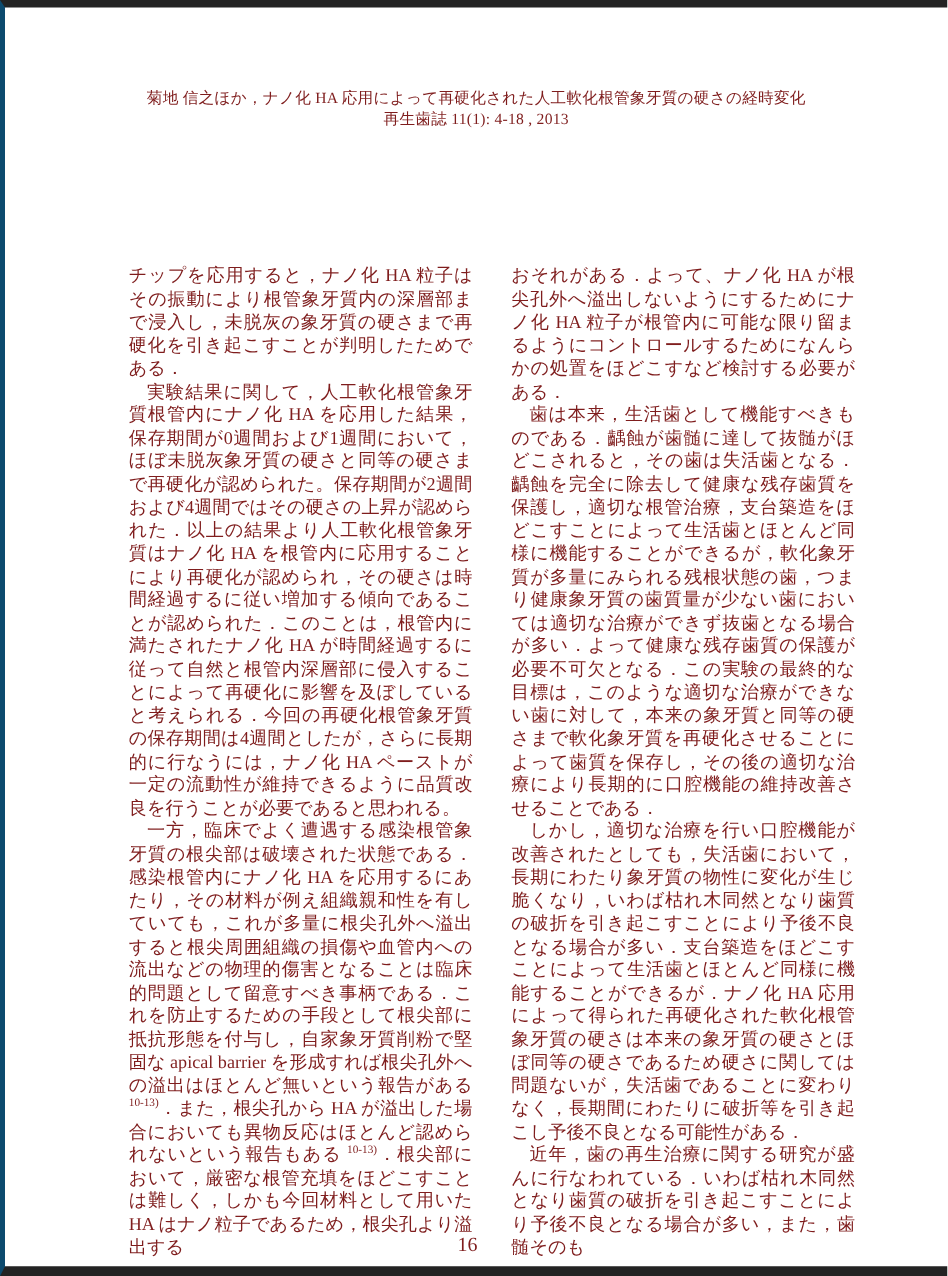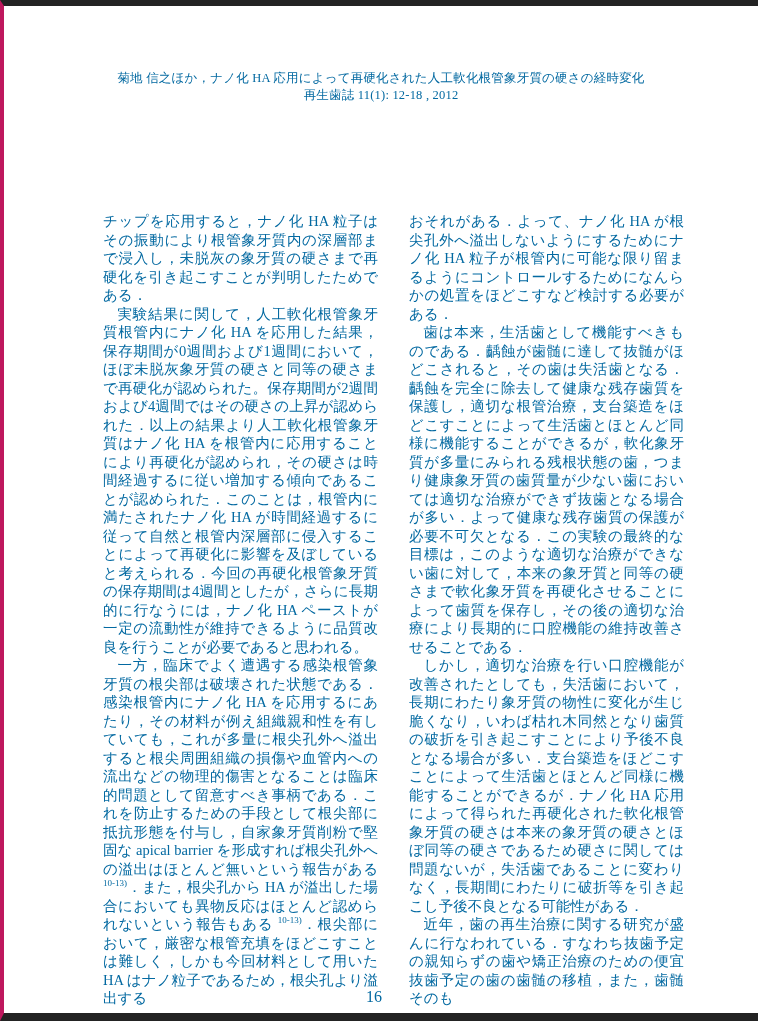--- a/index.html
+++ b/index.html
@@ -7,25 +7,25 @@
     padding: 0;
     background: #ffffff;
   }
   .page {
     position: relative;
     box-sizing: border-box;
     width: 758px;
     height: 1021px;
     background: #ffffff;
     border-top: 6px solid #232323;
-    border-left: 4px solid #be185d;
+    border-left: 4px solid #0c4a6e;
     border-bottom: 8px solid #232323;
     overflow: hidden;
     font-family: "Liberation Serif", "DejaVu Serif", serif;
-    color: #0369a1;
+    color: #7f1d1d;
   }
   .header {
     margin-top: 64px;
     text-align: center;
     font-size: 12.5px;
     line-height: 17px;
     letter-spacing: 0.2px;
   }
   .header .vol { font-weight: normal; }
   .columns {
@@ -61,35 +61,35 @@
     font-size: 16px;
   }
 </style>
 </head>
 <body>
 
 <div class="page">
 
   <div class="header">
     <div>菊地 信之ほか，ナノ化 HA 応用によって再硬化された人工軟化根管象牙質の硬さの経時変化</div>
-    <div><span>再生歯誌 </span><span class="vol">11</span><span>(1): 12-18 , 2012</span></div>
+    <div><span>再生歯誌 </span><span class="vol">11</span><span>(1): 4-18 , 2013</span></div>
   </div>
 
   <div class="columns">
 
     <div class="col">
       <p>チップを応用すると，ナノ化 HA 粒子はその振動により根管象牙質内の深層部まで浸入し，未脱灰の象牙質の硬さまで再硬化を引き起こすことが判明したためである．</p>
       <p class="indent">実験結果に関して，人工軟化根管象牙質根管内にナノ化 HA を応用した結果，保存期間が0週間および1週間において，ほぼ未脱灰象牙質の硬さと同等の硬さまで再硬化が認められた。保存期間が2週間および4週間ではその硬さの上昇が認められた．以上の結果より人工軟化根管象牙質はナノ化 HA を根管内に応用することにより再硬化が認められ，その硬さは時間経過するに従い増加する傾向であることが認められた．このことは，根管内に満たされたナノ化 HA が時間経過するに従って自然と根管内深層部に侵入することによって再硬化に影響を及ぼしていると考えられる．今回の再硬化根管象牙質の保存期間は4週間としたが，さらに長期的に行なうには，ナノ化 HA ペーストが一定の流動性が維持できるように品質改良を行うことが必要であると思われる。</p>
       <p class="indent"><span>一方，臨床でよく遭遇する感染根管象牙質の根尖部は破壊された状態である．感染根管内にナノ化 HA を応用するにあたり，その材料が例え組織親和性を有していても，これが多量に根尖孔外へ溢出すると根尖周囲組織の損傷や血管内への流出などの物理的傷害となることは臨床的問題として留意すべき事柄である．これを防止するための手段として根尖部に抵抗形態を付与し，自家象牙質削粉で堅固な apical barrier を形成すれば根尖孔外への溢出はほとんど無いという報告がある </span><sup class="ref">10-13)</sup><span>．また，根尖孔から HA が溢出した場合においても異物反応はほとんど認められないという報告もある </span><sup class="ref">10-13)</sup><span>．根尖部において，厳密な根管充填をほどこすことは難しく，しかも今回材料として用いた HA はナノ粒子であるため，根尖孔より溢出する</span></p>
     </div>
 
     <div class="col">
       <p>おそれがある．よって、ナノ化 HA が根尖孔外へ溢出しないようにするためにナノ化 HA 粒子が根管内に可能な限り留まるようにコントロールするためになんらかの処置をほどこすなど検討する必要がある．</p>
       <p class="indent">歯は本来，生活歯として機能すべきものである．齲蝕が歯髄に達して抜髄がほどこされると，その歯は失活歯となる．齲蝕を完全に除去して健康な残存歯質を保護し，適切な根管治療，支台築造をほどこすことによって生活歯とほとんど同様に機能することができるが，軟化象牙質が多量にみられる残根状態の歯，つまり健康象牙質の歯質量が少ない歯においては適切な治療ができず抜歯となる場合が多い．よって健康な残存歯質の保護が必要不可欠となる．この実験の最終的な目標は，このような適切な治療ができない歯に対して，本来の象牙質と同等の硬さまで軟化象牙質を再硬化させることによって歯質を保存し，その後の適切な治療により長期的に口腔機能の維持改善させることである．</p>
       <p class="indent">しかし，適切な治療を行い口腔機能が改善されたとしても，失活歯において，長期にわたり象牙質の物性に変化が生じ脆くなり，いわば枯れ木同然となり歯質の破折を引き起こすことにより予後不良となる場合が多い．支台築造をほどこすことによって生活歯とほとんど同様に機能することができるが．ナノ化 HA 応用によって得られた再硬化された軟化根管象牙質の硬さは本来の象牙質の硬さとほぼ同等の硬さであるため硬さに関しては問題ないが，失活歯であることに変わりなく，長期間にわたりに破折等を引き起こし予後不良となる可能性がある．</p>
-      <p class="indent">近年，歯の再生治療に関する研究が盛んに行なわれている．すなわち抜歯予定の親知らずの歯や矯正治療のための便宜抜歯予定の歯の歯髄の移植，また，歯髄そのも</p>
+      <p class="indent">近年，歯の再生治療に関する研究が盛んに行なわれている．いわば枯れ木同然となり歯質の破折を引き起こすことにより予後不良となる場合が多い，また，歯髄そのも</p>
     </div>
 
   </div>
 
   <div class="footer">16</div>
 
 </div>
 
 </body></html>

